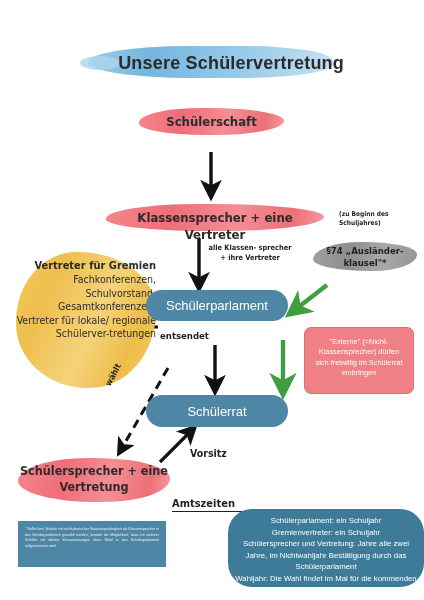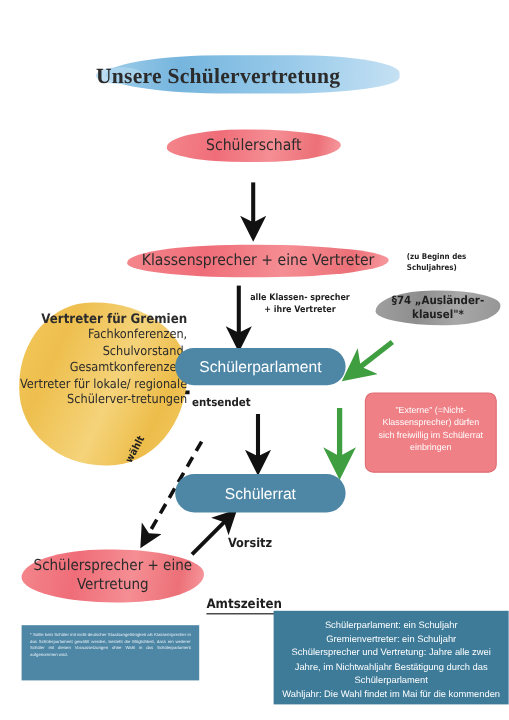--- a/index.html
+++ b/index.html
@@ -19,34 +19,34 @@
     background:linear-gradient(95deg,#9ccbe8 0%,#6fb2dd 25%,#8cc3e6 55%,#a9d3ee 80%,#c3e0f3 100%);
     border-radius:48% 42% 46% 50% / 60% 55% 50% 58%;
     filter:blur(.4px);opacity:.95;
   }
   #title-brush:after{
     content:"";position:absolute;left:-8px;top:10px;width:40px;height:14px;
     background:#a9d3ee;border-radius:50%;opacity:.8;
   }
   #page-title{
     left:80px;top:50px;width:264px;height:26px;
-    font-family:Liberation Serif, serif;
+    font-family:Liberation Sans, sans-serif;
     font-weight:bold;font-size:18px;line-height:26px;color:#2b2b2b;
-    text-align:left;letter-spacing:.2px;white-space:nowrap;
+    text-align:right;letter-spacing:.2px;white-space:nowrap;
   }
 
   
   .pink-brush{
     background:linear-gradient(100deg,#f4868c 0%,#ef6d78 30%,#f58e94 60%,#ec7077 85%,#f79ca1 100%);
     border-radius:46% 54% 50% 48% / 58% 50% 56% 46%;
     filter:blur(.3px);
   }
   .blob-label{
     font-family:"DejaVu Sans Condensed","Liberation Sans",sans-serif;
-    font-weight:normal;color:#2b2b2b;text-align:center;
+    font-weight:bold;color:#2b2b2b;text-align:center;
   }
 
   #schuelerschaft-blob{left:139px;top:108px;width:145px;height:27px;}
   #schuelerschaft-label{left:139px;top:113px;width:145px;font-size:13px;line-height:17px;}
 
   #klassensprecher-blob{left:106px;top:204px;width:218px;height:27px;}
   #klassensprecher-label{left:106px;top:209px;width:218px;font-size:13px;line-height:17px;}
 
   #sprecher-vertretung-blob{left:18px;top:458px;width:152px;height:44px;
     border-radius:48% 52% 46% 54% / 55% 48% 56% 50%;}
@@ -105,20 +105,21 @@
   #amtszeiten-heading{
     left:172px;top:497px;width:120px;
     font-family:"DejaVu Sans Condensed","Liberation Sans",sans-serif;
     font-weight:bold;font-size:11px;color:#1f1f1f;
     border-bottom:1.5px solid #1f1f1f;padding-bottom:1px;
   }
   #amtszeiten-box{
     left:228px;top:509px;width:196px;height:78px;background:#3d7b99;
     color:#ffffff;font-size:7.8px;line-height:11.6px;text-align:center;
     padding:6px 5px;
+    border-radius:24px;
   }
 
   
   .ann{
     font-family:"DejaVu Sans Condensed","Liberation Sans",sans-serif;
     color:#1f1f1f;
   }
   #zubeginn-label{left:315px;top:210px;width:102px;font-size:6.6px;font-weight:bold;line-height:9px;padding-left:24px;}
   #alleklassen-label{left:208px;top:243px;width:84px;font-size:7.4px;text-align:center;line-height:9.6px;font-weight:bold;}
   #entsendet-label{left:160px;top:330px;font-size:9.5px;font-weight:bold;}

